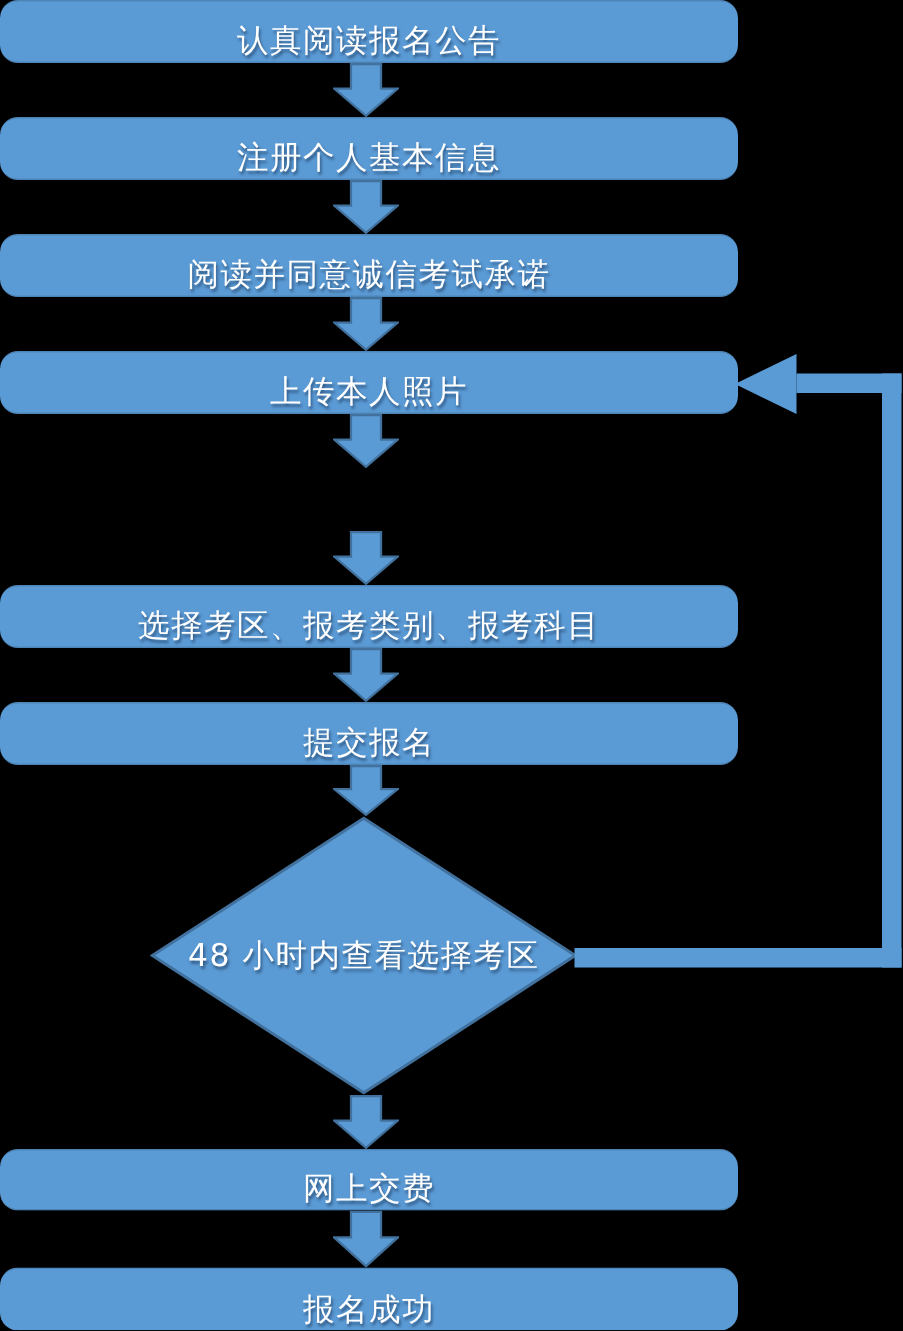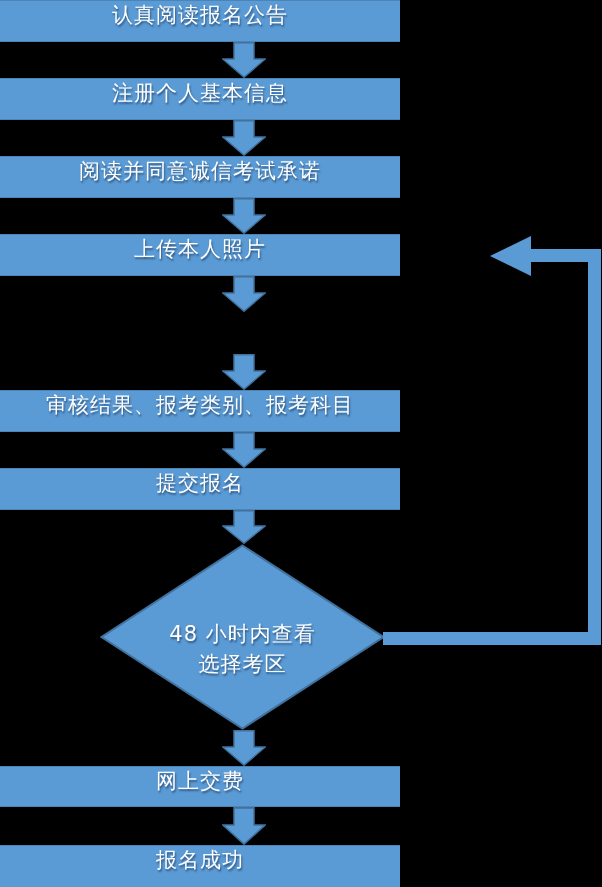--- a/index.html
+++ b/index.html
@@ -11,42 +11,42 @@
   html,body{margin:0;padding:0;background:var(--bg);}
   #stage{
     position:relative;
     width:602px;height:887px;
     background:var(--bg);
     overflow:hidden;
     font-family:"DejaVu Sans",sans-serif;
   }
   .box{
     position:absolute;
-    left:0;width:400px;height:42px;
+    left:0;width:492px;height:42px;
     background:var(--fill);
     border-top:1px solid rgba(65,113,156,.55);
     border-bottom:1px solid rgba(65,113,156,.55);
     box-sizing:border-box;
-    display:flex;align-items:flex-start;justify-content:center;
+    display:flex;align-items:flex-end;justify-content:center;border-radius:12px;
   }
   .box span,.diamond-label span{
     color:var(--txt);
     font-size:21px;
     letter-spacing:1px;
     text-shadow:1px 2px 2px rgba(22,48,82,.65);
     white-space:nowrap;
   }
   .down-arrow{position:absolute;left:222px;width:44px;display:block;}
   .down-arrow polygon{fill:var(--fill);stroke:var(--edge);stroke-width:1.5;}
   .diamond-wrap{position:absolute;left:100px;top:544px;width:285px;height:186px;}
   .diamond-wrap svg{position:absolute;left:0;top:0;display:block;}
   .diamond-wrap polygon{fill:var(--fill);stroke:var(--edge);stroke-width:2;}
   .diamond-label{
-    position:absolute;left:0;top:12px;width:285px;height:186px;
-    display:flex;flex-direction:column;align-items:center;justify-content:center;
+    position:absolute;left:0;top:0;width:285px;height:186px;
+    display:flex;flex-direction:row;align-items:center;justify-content:center;
     line-height:30px;text-align:left;
   }
   .fb-line{position:absolute;background:var(--fill);}
   .fb-bottom{left:383px;top:632px;width:218px;height:13px;}
   .fb-vert{left:588px;top:249px;width:13px;height:396px;}
   .fb-top{left:531px;top:249px;width:70px;height:13px;}
   .fb-head{
     position:absolute;left:490px;top:236px;
     width:0;height:0;
     border-top:20px solid transparent;
@@ -65,21 +65,21 @@
   <div class="box" style="top:78px">
       <span>注册个人基本信息</span>
     </div>
   <div class="box" style="top:156px">
       <span>阅读并同意诚信考试承诺</span>
     </div>
   <div class="box" style="top:234px">
       <span>上传本人照片</span>
     </div>
   <div class="box" style="top:390px">
-      <span>审核结果、报考类别、报考科目</span>
+      <span>选择考区、报考类别、报考科目</span>
     </div>
   <div class="box" style="top:468px">
       <span>提交报名</span>
     </div>
 
   <svg class="down-arrow" style="top:42px;height:36px" viewBox="0 0 44 36" preserveAspectRatio="none">
       <polygon points="12,0.8 32,0.8 32,17 43.2,17 22,35.2 0.8,17 12,17"></polygon>
     </svg>
   <svg class="down-arrow" style="top:120px;height:36px" viewBox="0 0 44 36" preserveAspectRatio="none">
       <polygon points="12,0.8 32,0.8 32,17 43.2,17 22,35.2 0.8,17 12,17"></polygon>

